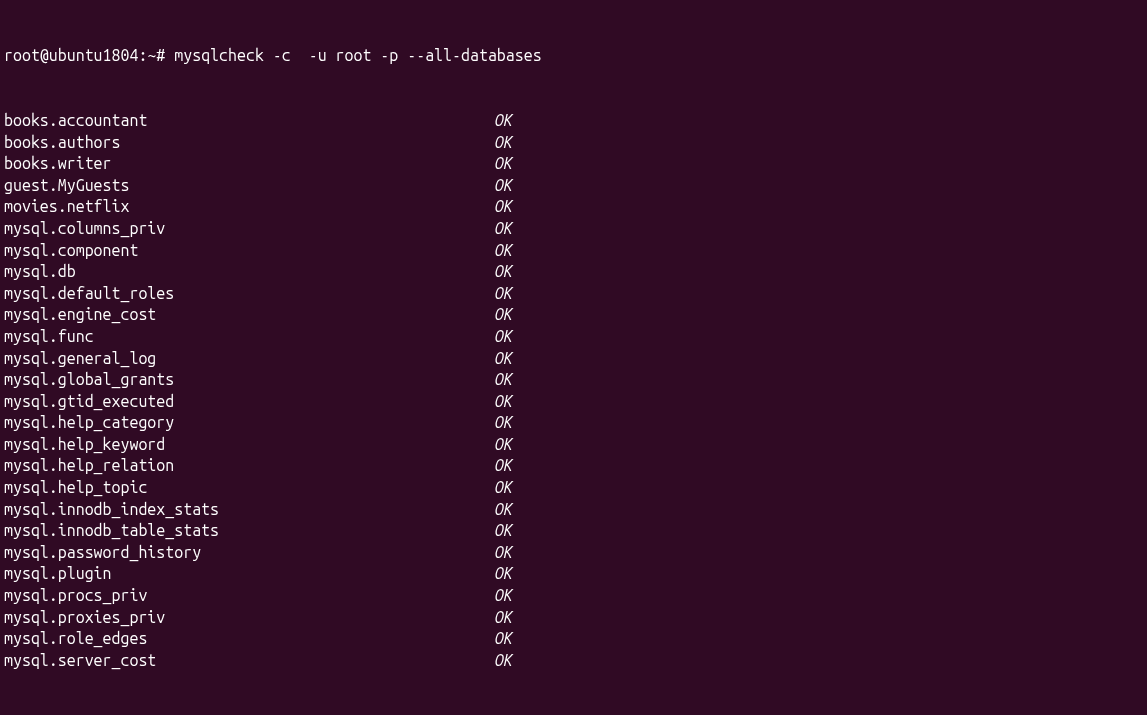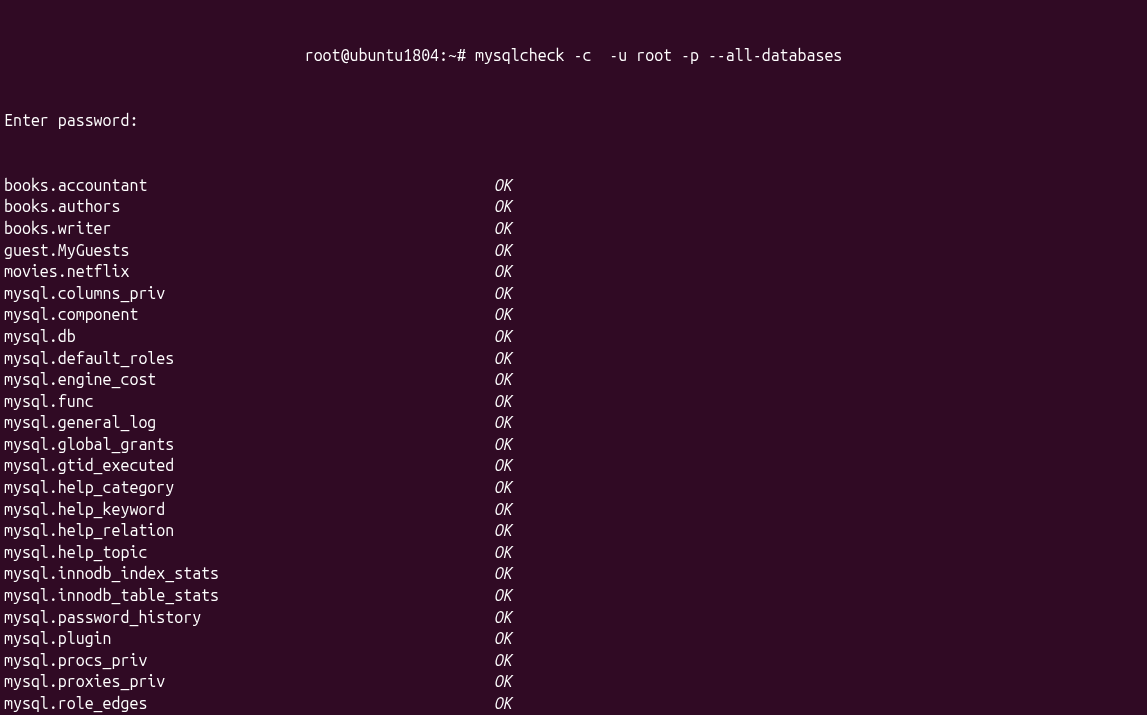--- a/index.html
+++ b/index.html
@@ -16,21 +16,20 @@
       padding: 2px 4px;
       width: 1147px;
       height: 715px;
       overflow: hidden;
     }
     .terminal {
       white-space: pre;
     }
     .prompt-line {
       display: block;
-      text-align: center;
     }
     .prompt-user-host {
       color: #ffffff;
     }
     .prompt-command {
       color: #ffffff;
     }
     .output-line {
       display: flex;
     }
@@ -45,15 +44,14 @@
     }
     .simple-line {
       display: block;
     }
   </style>
 </head>
 <body>
 
 <div class="terminal">
   <span class="prompt-line"><span class="prompt-user-host"><span>root@ubuntu1804</span>:<span>~</span><span>#</span></span> <span class="prompt-command">mysqlcheck -c  -u root -p --all-databases</span></span>
-  <span class="simple-line">Enter password:</span>
   <div id="results-container"><div class="output-line"><span class="col-name">books.accountant</span><span class="col-status">OK</span></div><div class="output-line"><span class="col-name">books.authors</span><span class="col-status">OK</span></div><div class="output-line"><span class="col-name">books.writer</span><span class="col-status">OK</span></div><div class="output-line"><span class="col-name">guest.MyGuests</span><span class="col-status">OK</span></div><div class="output-line"><span class="col-name">movies.netflix</span><span class="col-status">OK</span></div><div class="output-line"><span class="col-name">mysql.columns_priv</span><span class="col-status">OK</span></div><div class="output-line"><span class="col-name">mysql.component</span><span class="col-status">OK</span></div><div class="output-line"><span class="col-name">mysql.db</span><span class="col-status">OK</span></div><div class="output-line"><span class="col-name">mysql.default_roles</span><span class="col-status">OK</span></div><div class="output-line"><span class="col-name">mysql.engine_cost</span><span class="col-status">OK</span></div><div class="output-line"><span class="col-name">mysql.func</span><span class="col-status">OK</span></div><div class="output-line"><span class="col-name">mysql.general_log</span><span class="col-status">OK</span></div><div class="output-line"><span class="col-name">mysql.global_grants</span><span class="col-status">OK</span></div><div class="output-line"><span class="col-name">mysql.gtid_executed</span><span class="col-status">OK</span></div><div class="output-line"><span class="col-name">mysql.help_category</span><span class="col-status">OK</span></div><div class="output-line"><span class="col-name">mysql.help_keyword</span><span class="col-status">OK</span></div><div class="output-line"><span class="col-name">mysql.help_relation</span><span class="col-status">OK</span></div><div class="output-line"><span class="col-name">mysql.help_topic</span><span class="col-status">OK</span></div><div class="output-line"><span class="col-name">mysql.innodb_index_stats</span><span class="col-status">OK</span></div><div class="output-line"><span class="col-name">mysql.innodb_table_stats</span><span class="col-status">OK</span></div><div class="output-line"><span class="col-name">mysql.password_history</span><span class="col-status">OK</span></div><div class="output-line"><span class="col-name">mysql.plugin</span><span class="col-status">OK</span></div><div class="output-line"><span class="col-name">mysql.procs_priv</span><span class="col-status">OK</span></div><div class="output-line"><span class="col-name">mysql.proxies_priv</span><span class="col-status">OK</span></div><div class="output-line"><span class="col-name">mysql.role_edges</span><span class="col-status">OK</span></div><div class="output-line"><span class="col-name">mysql.server_cost</span><span class="col-status">OK</span></div></div>
 </div>
 
 </body></html>

